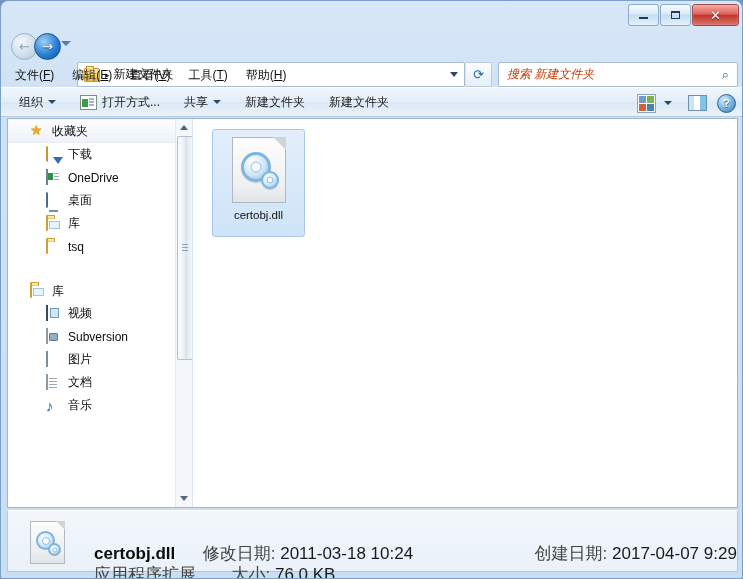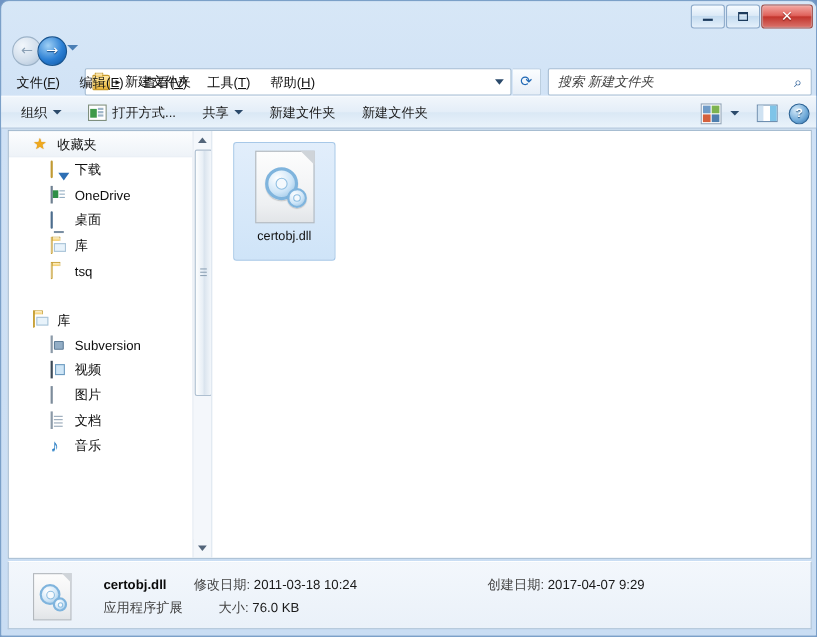--- a/index.html
+++ b/index.html
@@ -45,21 +45,21 @@
   .crumbsep{margin:0 4px 0 5px;color:#2a2a2a;font-size:9px;}
   .crumbtxt{font-size:12px;color:#111;}
   .addrdrop{position:absolute;right:6px;top:9px;width:0;height:0;border-left:4px solid transparent;
            border-right:4px solid transparent;border-top:5px solid #2b4a6b;}
   .refreshbtn{position:absolute;left:465px;top:33px;width:25px;height:23px;border:1px solid #b9cbdd;
            border-left:none;border-radius:0 2px 2px 0;
            background:linear-gradient(180deg,#fbfdff,#e6eef7);display:flex;align-items:center;justify-content:center;}
   .refreshbtn span{font-size:13px;color:#1f68b5;line-height:1;font-family:"DejaVu Sans",sans-serif;}
   .searchbox{position:absolute;left:497px;top:33px;width:238px;height:23px;background:#fff;
            border:1px solid #a6bdd3;border-radius:2px;display:flex;align-items:center;}
-  .searchph{margin-left:8px;font-style:italic;color:#404040;font-size:12px;}
+  .searchph{margin-left:8px;font-style:italic;color:#c2410c;font-size:12px;}
   .searchicon{position:absolute;right:8px;top:4px;color:#2a5d96;font-size:13px;}
   
   .menubar{position:absolute;left:0;top:62px;width:743px;height:24px;display:flex;align-items:center;padding-left:14px;box-sizing:border-box;}
   .menuitem{margin-right:18px;font-size:12px;color:#111;cursor:default;}
   .menuitem u{text-decoration:underline;}
   
   .toolbar{position:absolute;left:0;top:86px;width:743px;height:30px;
            background:linear-gradient(180deg,#f1f6fb 0%,#e4eef8 48%,#dae8f5 52%,#eaf3fb 100%);
            border-top:1px solid #ffffff;border-bottom:1px solid #b8cbdd;display:flex;align-items:center;box-sizing:border-box;padding-left:14px;}
   .tbtn{display:flex;align-items:center;margin-right:16px;font-size:12px;color:#1a1a1a;padding:3px 4px;border-radius:2px;}
@@ -157,21 +157,21 @@
   .sticon{position:absolute;left:22px;top:10px;width:33px;height:41px;
            background:linear-gradient(180deg,#fcfcfc 0%,#eceef0 75%,#e1e4e7 100%);border:1px solid #b3b8bd;}
   .sticon .fold{position:absolute;right:-1px;top:-1px;width:0;height:0;border-left:9px solid transparent;border-top:9px solid #cfd4d9;}
   .stgear{position:absolute;border-radius:50%;border:2px solid #7fb4dd;
            background:radial-gradient(circle at 35% 30%,#fff,#d3e8f8 55%,#8dbde2 100%);}
   .stgear.b{left:5px;top:9px;width:15px;height:15px;}
   .stgear.s{left:17px;top:21px;width:9px;height:9px;border-width:2px;}
   .stgear:after{content:"";position:absolute;left:50%;top:50%;transform:translate(-50%,-50%);border-radius:50%;background:#f6fafd;border:1px solid #8fbfe2;}
   .stgear.b:after{width:6px;height:6px;}
   .stgear.s:after{width:3px;height:3px;}
-  .strow{position:absolute;left:86px;font-size:12px;color:#1a1a1a;white-space:nowrap;}
+  .strow{position:absolute;left:86px;font-size:17px;color:#1a1a1a;white-space:nowrap;margin-top:19px;}
   .strow1{top:12px;}
   .strow2{top:33px;}
   .stname{font-weight:bold;color:#0b0b0b;}
   .stlabel{color:#444;}
   .gap1{display:inline-block;width:18px;}
   .gap2{display:inline-block;width:26px;}
   .gapbig{display:inline-block;width:112px;}
 </style>
 </head>
 <body>
@@ -294,26 +294,26 @@
       </div>
 
       <div style="height:22px"></div>
 
       <div class="sgroup">
         <span class="sicon"><span class="folder folderlib"></span></span>
         <span>库</span>
       </div>
 
       <div class="sitem">
+        <span class="sicon"><span class="vidicon"></span></span>
+        <span>视频</span>
+      </div>
+      <div class="sitem">
         <span class="sicon"><span class="svnicon"></span></span>
         <span>Subversion</span>
-      </div>
-      <div class="sitem">
-        <span class="sicon"><span class="vidicon"></span></span>
-        <span>视频</span>
       </div>
       <div class="sitem">
         <span class="sicon"><span class="picicon"></span></span>
         <span>图片</span>
       </div>
       <div class="sitem">
         <span class="sicon"><span class="docicon"></span></span>
         <span>文档</span>
       </div>
       <div class="sitem">

